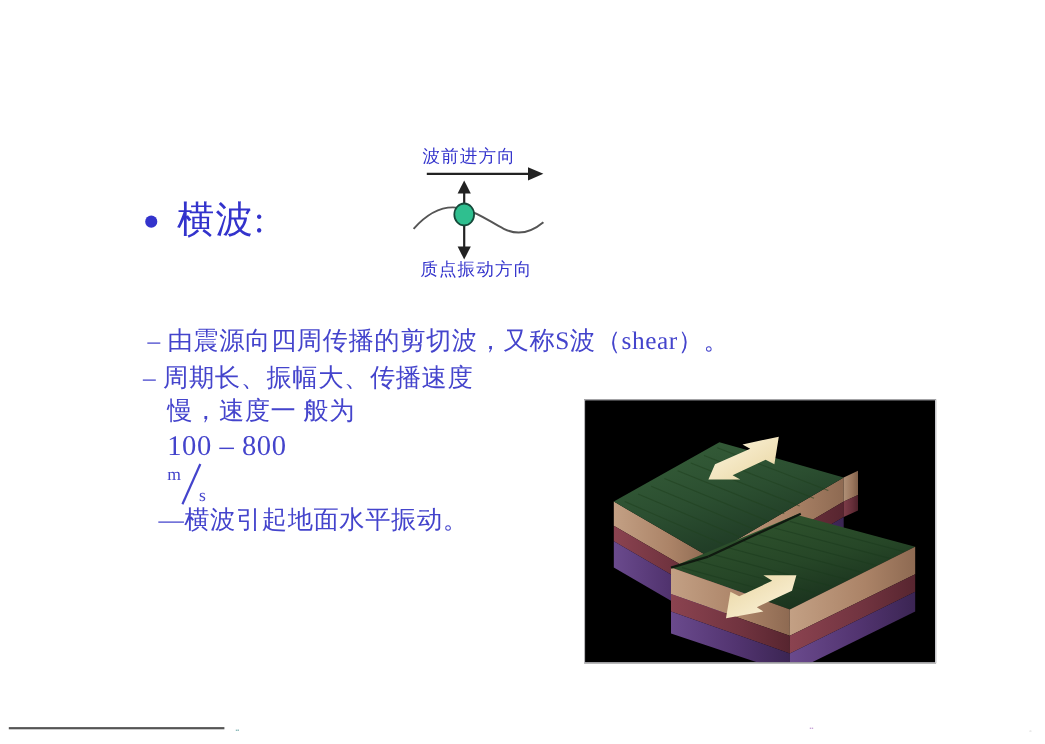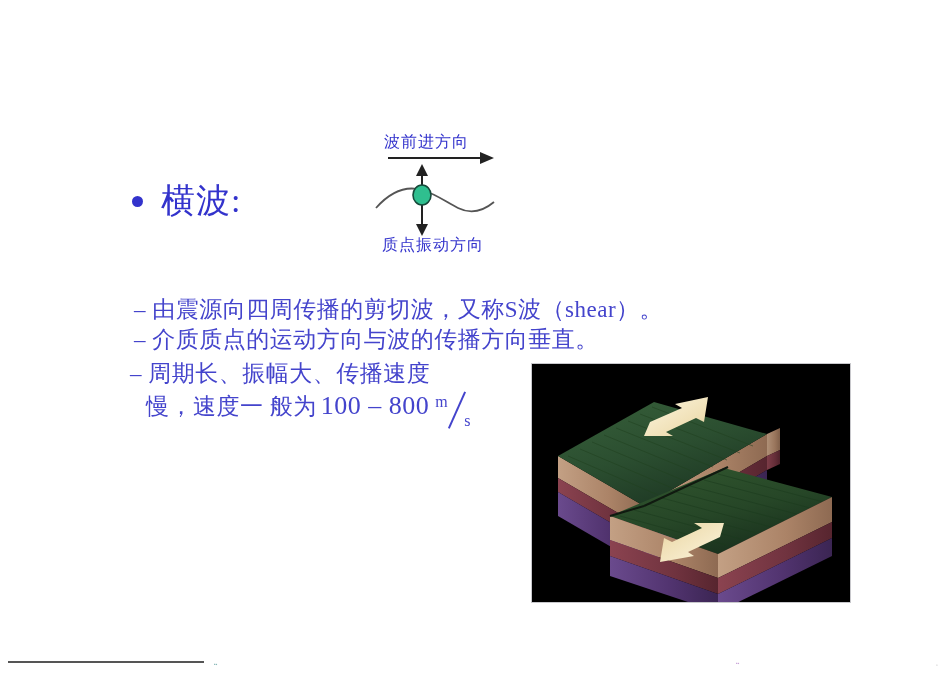--- a/index.html
+++ b/index.html
@@ -76,21 +76,21 @@
   .body-line {
     font-size: 23px;
     color: #4444cc;
     line-height: 1.30;
     white-space: nowrap;
     letter-spacing: 0.5px;
   }
   .body-line.l1 { margin-left: 6px; }
   .body-line.l2 { margin-left: 6px; }
   .body-line.l3 { margin-left: 2px; margin-top: 4px; }
-  .body-line.l4 { margin-left: 18px; display: flex; align-items: baseline; }
+  .body-line.l4 { margin-left: 18px; display: flex; align-items: baseline; flex-direction: column; }
   .body-line.l5 { margin-left: 16px; margin-top: 2px; }
 
   .speed-num {
     font-family: "Liberation Serif", "DejaVu Serif", serif;
     font-size: 26px;
     margin-left: 4px;
   }
   .frac {
     display: inline-flex;
     align-items: center;
@@ -192,31 +192,31 @@
       </g>
 
       <ellipse cx="52" cy="63" rx="9" ry="10" fill="#2fbf8f" stroke="#16493a" stroke-width="1.6"></ellipse>
     </svg>
 
     <div class="wave-label bottom">质点振动方向</div>
   </div>
 
   <div class="body-block">
     <div class="body-line l1">– 由震源向四周传播的剪切波，又称S波（shear）。</div>
-    <div class="body-line l2">– 介质质点的运动方向与波的传播方向垂直。</div>
     <div class="body-line l3">– 周期长、振幅大、传播速度</div>
     <div class="body-line l4">
       <span>慢，速度一 般为</span>
       <span class="speed-num">100 – 800</span>
       <span class="frac">
         <span class="num">m</span>
         <span class="slash"></span>
         <span class="den">s</span>
       </span>
     </div>
+    <div class="body-line l5">—横波引起地面水平振动。</div>
   </div>
 
   <div class="picture-frame">
     <svg width="318" height="238" viewBox="0 0 318 238">
       <defs>
         <linearGradient id="grassGrad" x1="0" y1="0" x2="0.6" y2="1">
           <stop offset="0%" stop-color="#37603a"></stop>
           <stop offset="55%" stop-color="#2b4e30"></stop>
           <stop offset="100%" stop-color="#1d3723"></stop>
         </linearGradient>

